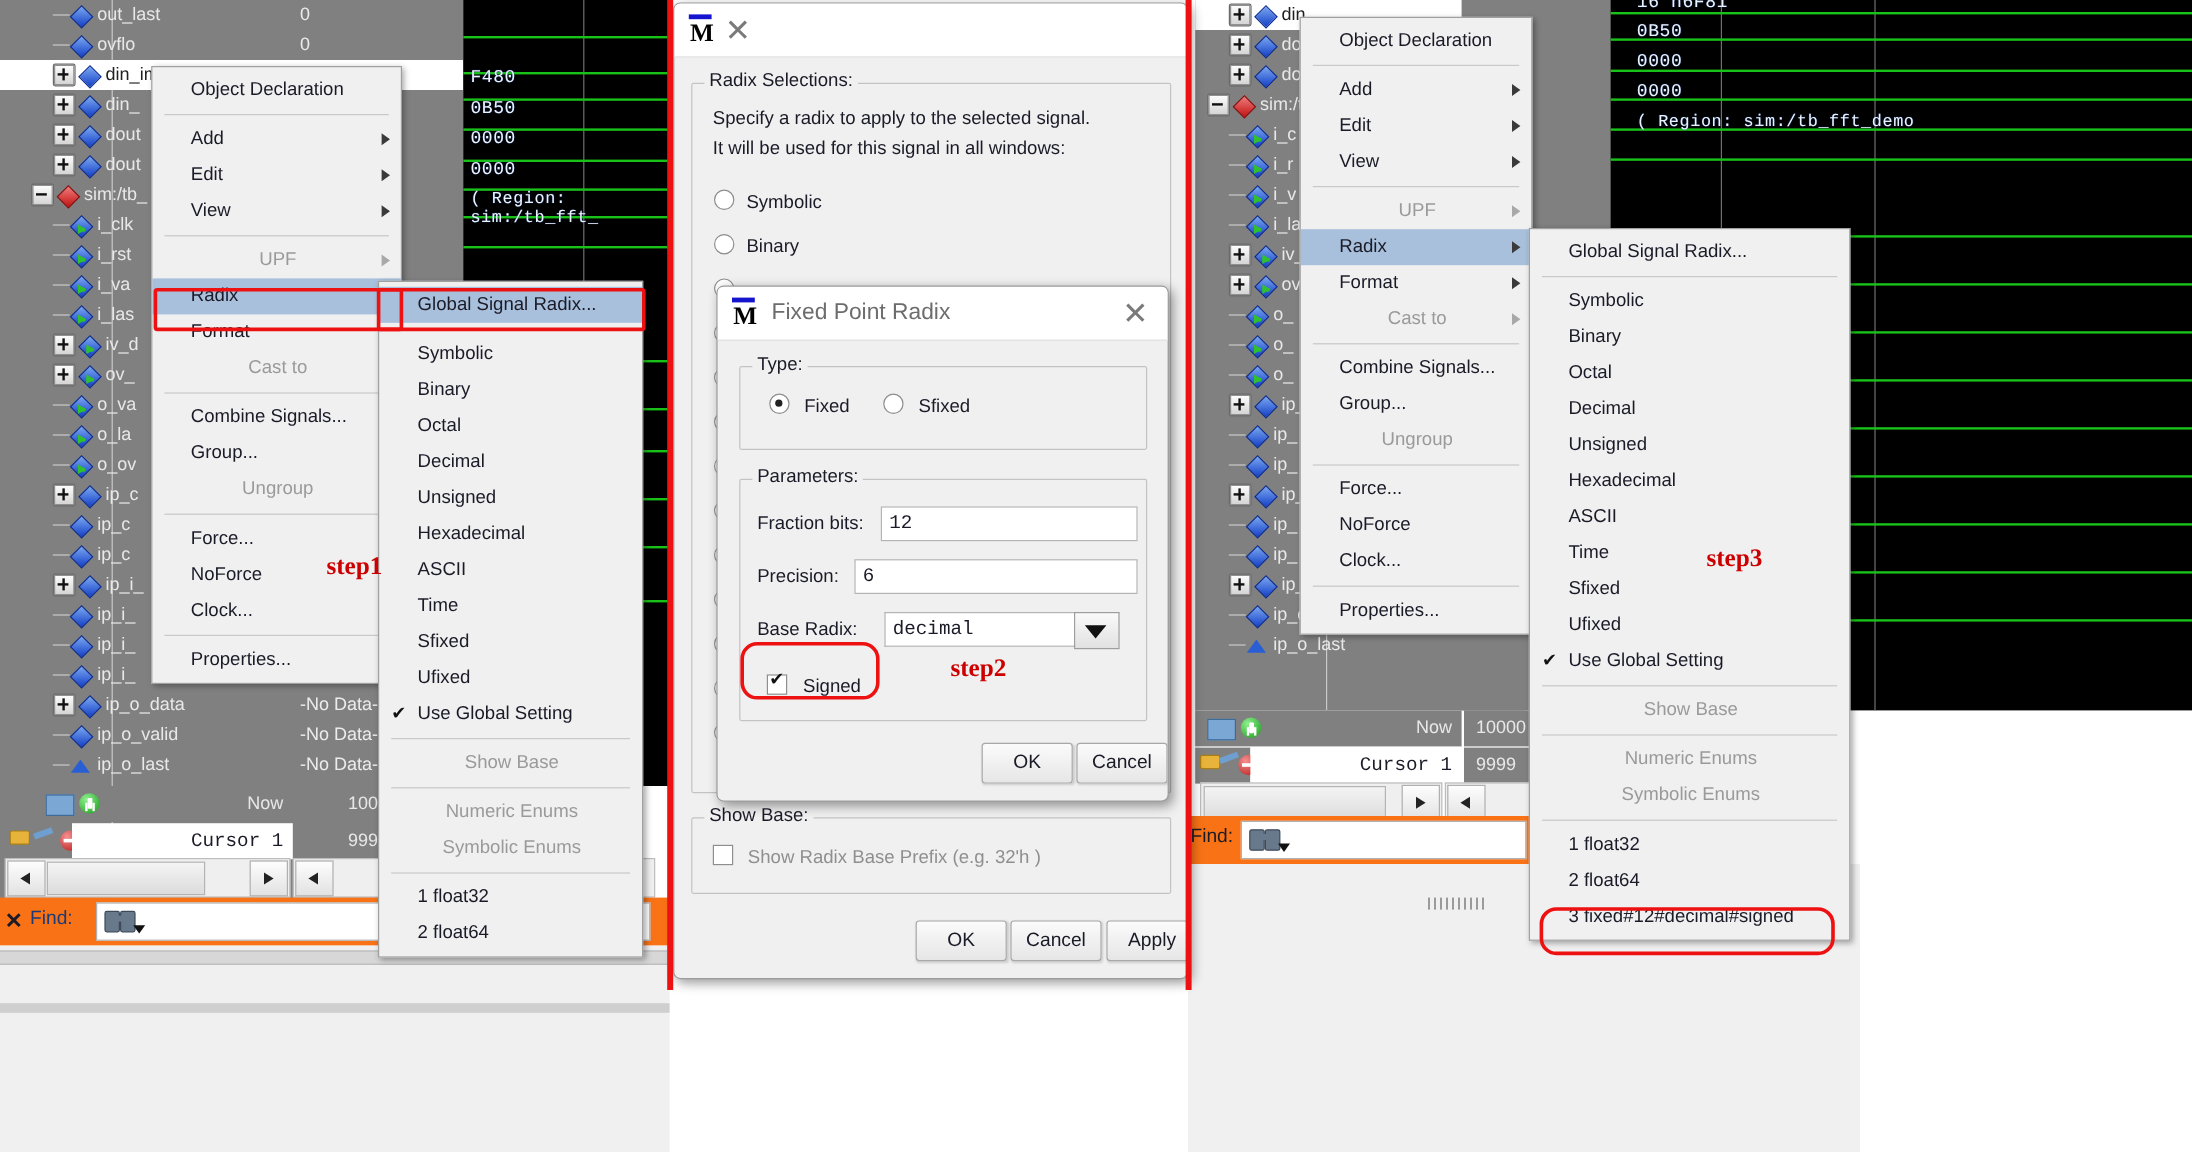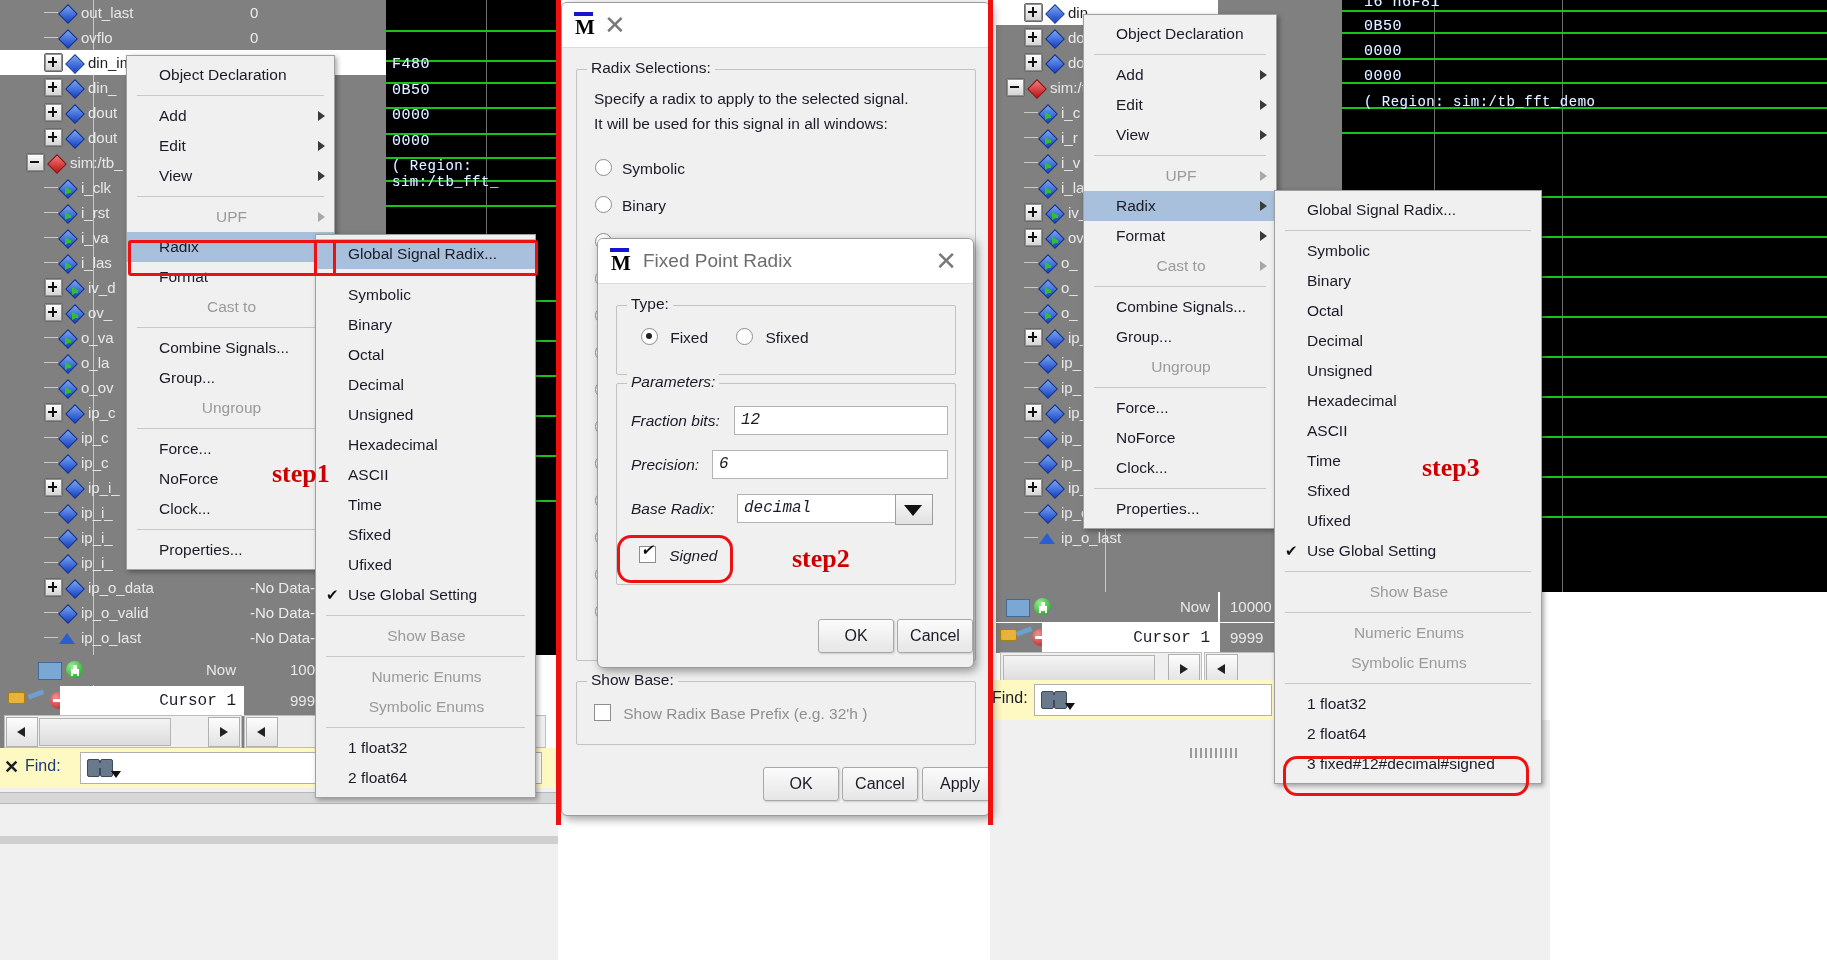--- a/index.html
+++ b/index.html
@@ -76,38 +76,38 @@
          font-family:"Liberation Mono",monospace;font-size:16px;padding:0 6px;color:#1b1b28;}
   .btn{background:linear-gradient(#fbfbfb,#e6e6e6);border:1px solid #a8a8a8;border-radius:3px;
        height:32px;min-width:74px;font-size:16px;color:#1b1b28;display:inline-flex;
        align-items:center;justify-content:center;box-shadow:1px 1px 2px rgba(0,0,0,.15);}
   .dtxt{font-size:15.5px;color:#1b1b28;white-space:nowrap;}
 
   
   .redbox{position:absolute;border:3px solid #ee1111;border-radius:3px;z-index:60;pointer-events:none;}
   .redbox.r{border-radius:14px;}
   .steplbl{position:absolute;color:#cc0000;font-family:"Liberation Serif",serif;font-weight:bold;
-           font-size:26px;z-index:61;}
+           font-size:21px;z-index:61;}
   .redsep{position:absolute;background:#ee1111;z-index:55;}
 
   
   .cbar{position:absolute;background:#808080;color:#e8e8e8;font-size:15px;}
   .cbar .lbl{position:absolute;right:8px;top:0;line-height:30px;}
   .cursbar{position:absolute;background:#ffffff;color:#1b1b28;font-size:16px;
            font-family:"Liberation Mono",monospace;}
   .sbar{position:absolute;background:#efefef;border:1px solid #bdbdbd;}
   .sbtn{position:absolute;top:1px;width:30px;height:28px;background:linear-gradient(#fdfdfd,#e2e2e2);
         border:1px solid #b0b0b0;}
   .sbtn:after{content:"";position:absolute;left:10px;top:9px;width:0;height:0;
               border-top:5px solid transparent;border-bottom:5px solid transparent;}
   .sbtn.l:after{border-right:8px solid #222;}
   .sbtn.r:after{border-left:8px solid #222;left:11px;}
   .sthumb{position:absolute;top:2px;height:26px;background:linear-gradient(#f4f4f4,#dcdcdc);
           border:1px solid #b4b4b4;}
-  .findbar{position:absolute;background:#fef9c3;}
+  .findbar{position:absolute;background:#f97316;}
   .findin{position:absolute;background:#fff;border:1px solid #b0b0b0;}
   .binoc{position:absolute;width:26px;height:16px;}
   .binoc b{position:absolute;top:0;width:11px;height:16px;background:#69798c;border:1px solid #3e4a59;border-radius:2px;}
   .binoc b:first-child{left:0;} .binoc b:last-child{right:0;}
   .binoc:after{content:"";position:absolute;left:11px;top:4px;width:5px;height:5px;background:#69798c;}
 
   
   .micro{position:absolute;width:20px;height:17px;}
   .micro.green{border-radius:50%;background:radial-gradient(circle at 35% 30%,#8ff08f,#169a16);width:17px;}
   .micro.green:after{content:"";position:absolute;left:7px;top:4px;width:4px;height:9px;
@@ -832,21 +832,21 @@
   <div class="grp" style="left:18px;top:66px;width:338px;height:68px;">
     <span class="lg">Type:</span>
     <div style="position:absolute;left:24px;top:22px;">
       <span class="radio on"></span>
       <span class="dtxt" style="margin-left:8px;margin-right:24px;">Fixed</span>
       <span class="radio"></span>
       <span class="dtxt" style="margin-left:8px;">Sfixed</span>
     </div>
   </div>
 
-  <div class="grp" style="left:18px;top:144px;width:338px;height:200px;font-style:italic;">
+  <div class="grp" style="left:18px;top:160px;width:338px;height:200px;">
     <span class="lg">Parameters:</span>
 
     <span class="dtxt" style="position:absolute;left:14px;top:28px;">Fraction bits:</span>
     <div class="txtin" style="position:absolute;left:117px;top:22px;width:200px;">12</div>
 
     <span class="dtxt" style="position:absolute;left:14px;top:72px;">Precision:</span>
     <div class="txtin" style="position:absolute;left:95px;top:66px;width:222px;">6</div>
 
     <span class="dtxt" style="position:absolute;left:14px;top:116px;">Base Radix:</span>
     <div class="txtin" style="position:absolute;left:120px;top:110px;width:158px;border-right:none;">decimal</div>

